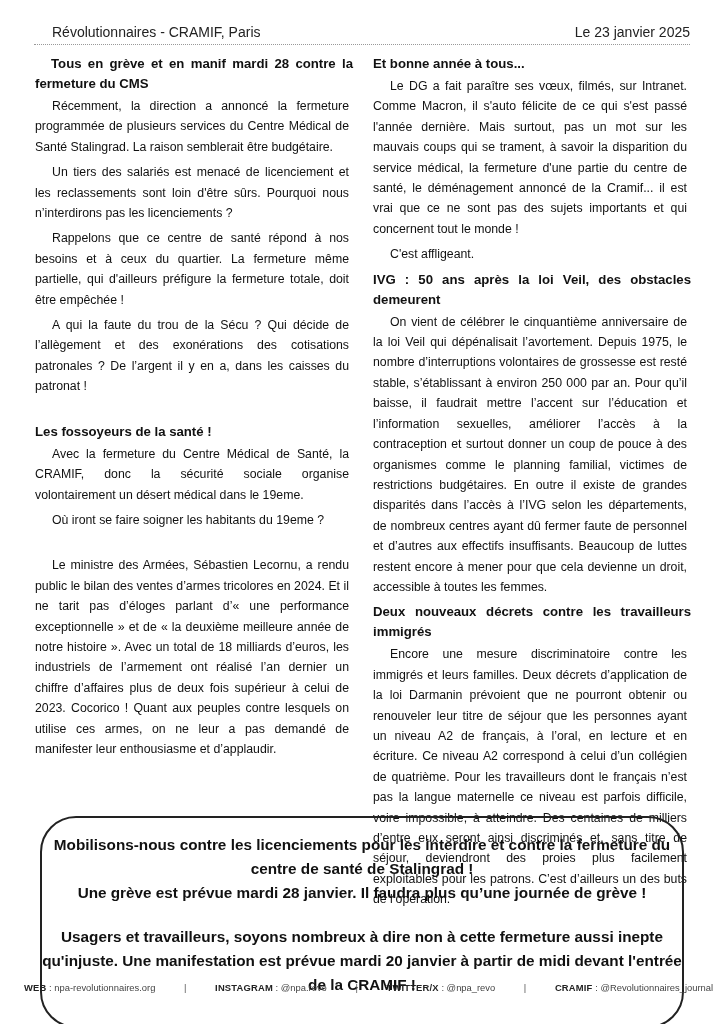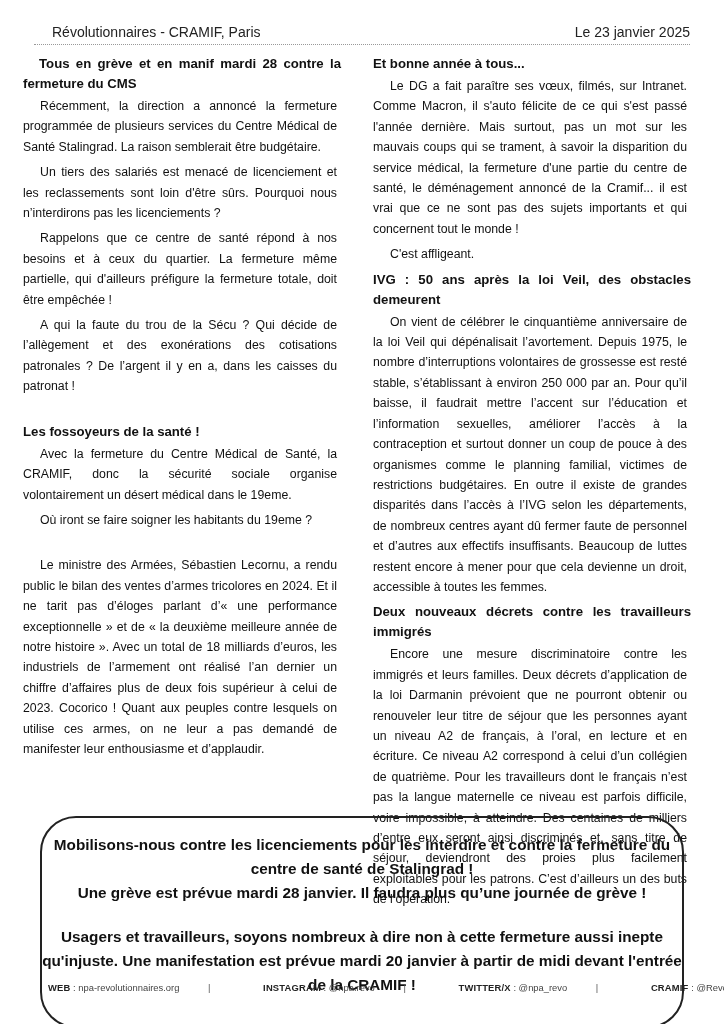--- a/index.html
+++ b/index.html
@@ -11,42 +11,42 @@
     position: absolute; left: 34px; top: 22px; width: 656px; height: 22px;
     border-bottom: 1px dotted #999;
     font-size: 14px; color: #222;
   }
   .header .left { position: absolute; left: 18px; top: 2px; }
   .header .right { position: absolute; right: 0; top: 2px; margin-left: 12px; }
   .col {
     position: absolute; top: 54px; width: 318px;
     font-size: 12.3px; line-height: 20.4px; text-align: justify;
   }
-  .col.left { left: 23px; }
+  .col.left { left: 35px; }
   .col.right { left: 373px; }
   .col h2 {
     font-size: 13.2px; font-weight: bold; margin: 0 0 2px 0; line-height: 20px;
     text-align: justify;
   }
   .col h2.indent { text-indent: 16px; }
   .col p { margin: 0 4px 5px 0; text-indent: 17px; }
   .gap { height: 20px; }
   .callout {
     position: absolute; left: 40px; top: 816px; width: 644px; height: 212px;
     border: 2px solid #222; border-radius: 36px; box-sizing: border-box;
     text-align: center; font-weight: bold; font-size: 15.3px; line-height: 24px;
     padding-top: 15px;
   }
   .callout p { margin: 0; }
   .callout .spacer { height: 20px; }
   .footer {
     position: absolute; left: 24px; top: 982px; width: 680px; height: 14px;
     font-size: 9.4px; color: #444; white-space: nowrap;
   }
-  .footer .item { display: inline-block; margin-left: 24px; }
+  .footer .item { display: inline-block; }
   .footer .lbl { font-weight: bold; color: #222; letter-spacing: 0.2px; }
   .footer .sep { display: inline-block; margin: 0 26px; color: #555; }
 </style>
 </head>
 <body>
 
 <div class="header">
   <span class="left">Révolutionnaires - CRAMIF, Paris</span>
   <span class="right">Le 23 janvier 2025</span>
 </div>

